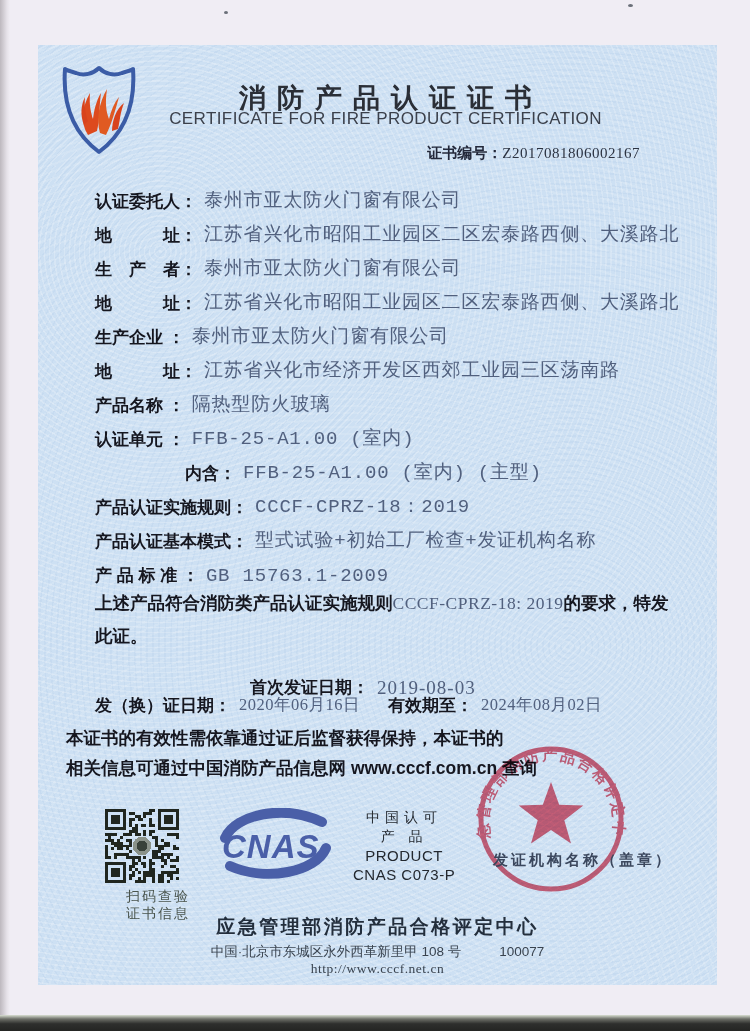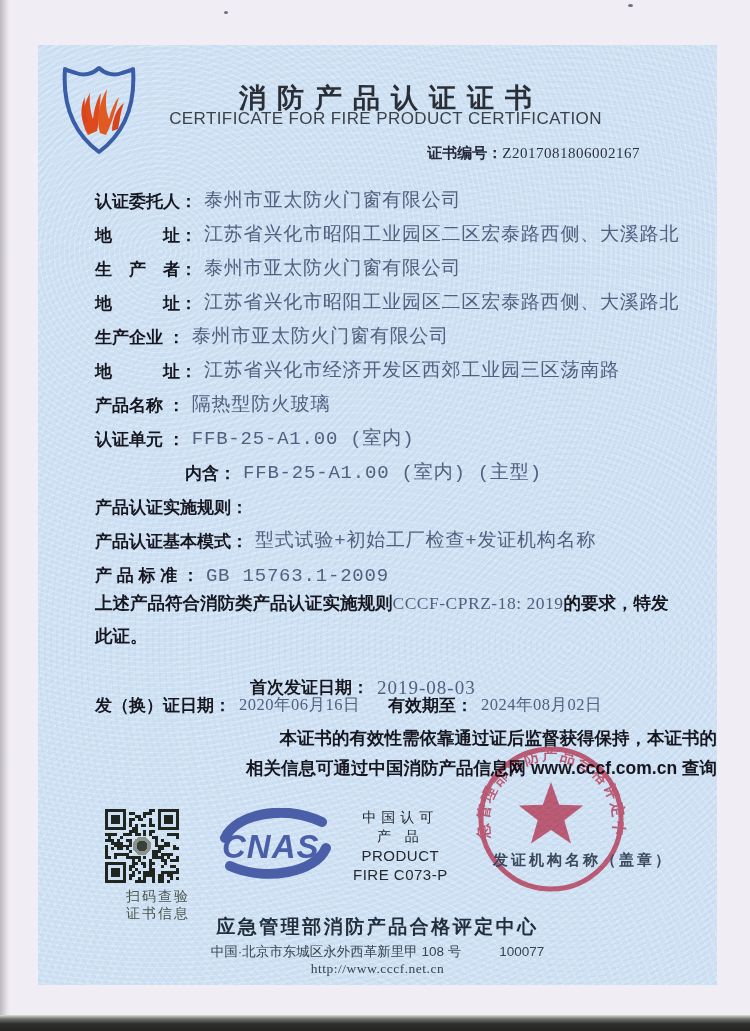--- a/index.html
+++ b/index.html
@@ -34,21 +34,21 @@
 
   .first-issue{position:absolute;left:212px;top:626px;height:33px;display:flex;align-items:center;}
   .first-issue .lab{font-weight:bold;font-size:17px;color:#15161f;}
   .first-issue .val{font-family:"Liberation Serif",serif;font-size:19px;color:#51607e;margin-left:8px;letter-spacing:1px;}
 
   .reissue{position:absolute;left:57px;top:643px;height:34px;display:flex;align-items:center;white-space:nowrap;}
   .reissue .lab{font-weight:bold;font-size:17px;color:#15161f;}
   .reissue .val{font-family:"Liberation Serif",serif;font-size:16.5px;color:#51607e;margin-left:8px;letter-spacing:.5px;}
   .reissue .lab2{margin-left:28px;}
 
-  .notice{position:absolute;left:0;top:678px;width:100%;text-align:right;font-size:17.5px;line-height:30px;font-weight:bold;color:#15161f;}
+  .notice{position:absolute;left:0;top:678px;width:100%;text-align:left;font-size:17.5px;line-height:30px;font-weight:bold;color:#15161f;padding-left:28px;}
   .notice .url{font-family:"Liberation Sans",sans-serif;}
 
   .qr-wrap{position:absolute;left:64px;top:764px;width:80px;text-align:center;}
   .qr-cap{position:absolute;left:72px;top:843px;width:96px;text-align:center;font-size:14px;line-height:16.5px;color:#49544d;letter-spacing:2px;}
 
   .cnas-logo{position:absolute;left:180px;top:763px;}
   .cnas-text{position:absolute;left:315px;top:763px;font-size:14px;line-height:19px;color:#23282f;text-align:center;}
   .cnas-text .cnl1{letter-spacing:5px;}
   .cnas-text .cnl2{letter-spacing:5px;}
   .cnas-text .enl{font-size:15px;letter-spacing:.5px;}
@@ -117,20 +117,21 @@
     <div class="frow">
         <span class="lab">认证单元 ：</span>
         <span class="val">FFB-25-A1.00 (室内)</span>
       </div>
     <div class="frow indent">
         <span class="lab">内含：</span>
         <span class="val">FFB-25-A1.00 (室内) (主型)</span>
       </div>
     <div class="frow">
         <span class="lab">产品认证实施规则：</span>
+        <span class="val">CCCF-CPRZ-18：2019</span>
       </div>
     <div class="frow">
         <span class="lab">产品认证基本模式：</span>
         <span class="val">型式试验+初始工厂检查+发证机构名称</span>
       </div>
     <div class="frow">
         <span class="lab">产 品 标 准 ：</span>
         <span class="val">GB 15763.1-2009</span>
       </div>
   </div>
@@ -365,21 +366,21 @@
 
   <svg class="cnas-logo" width="115" height="72" viewBox="0 0 115 72">
     <path d="M7,30 C18,6 66,-4 104,14" fill="none" stroke="#4a5fa8" stroke-width="10" stroke-linecap="round"></path>
     <path d="M108,40 C98,64 48,74 12,58" fill="none" stroke="#4a5fa8" stroke-width="10" stroke-linecap="round"></path>
     <text x="4" y="50" font-family="Liberation Sans, sans-serif" font-size="33" font-weight="bold" font-style="italic" fill="#4a5fa8" letter-spacing="1">CNAS</text>
   </svg>
   <div class="cnas-text">
     <div class="cnl1">中国认可</div>
     <div class="cnl2">产 品</div>
     <div class="enl">PRODUCT</div>
-    <div class="enl">FIRE C073-P</div>
+    <div class="enl">CNAS C073-P</div>
   </div>
 
   <svg class="stamp" width="152" height="152" viewBox="0 0 152 152">
     <defs>
       <path id="ringpath" d="M 17,102 A 63,63 0 1 1 135,102"></path>
     </defs>
     <circle cx="76" cy="76" r="70" fill="none" stroke="#e05168" stroke-width="5"></circle>
     <polygon points="76,39 84.2,61.7 108.3,62.5 89.3,77.3 96,100.5 76,87 56,100.5 62.7,77.3 43.7,62.5 67.8,61.7" fill="#e05168"></polygon>
     <text font-size="15" font-weight="bold" fill="#e05168" letter-spacing="2.5">
       <textPath href="#ringpath" startOffset="50%" text-anchor="middle">应急管理部消防产品合格评定中心</textPath>

